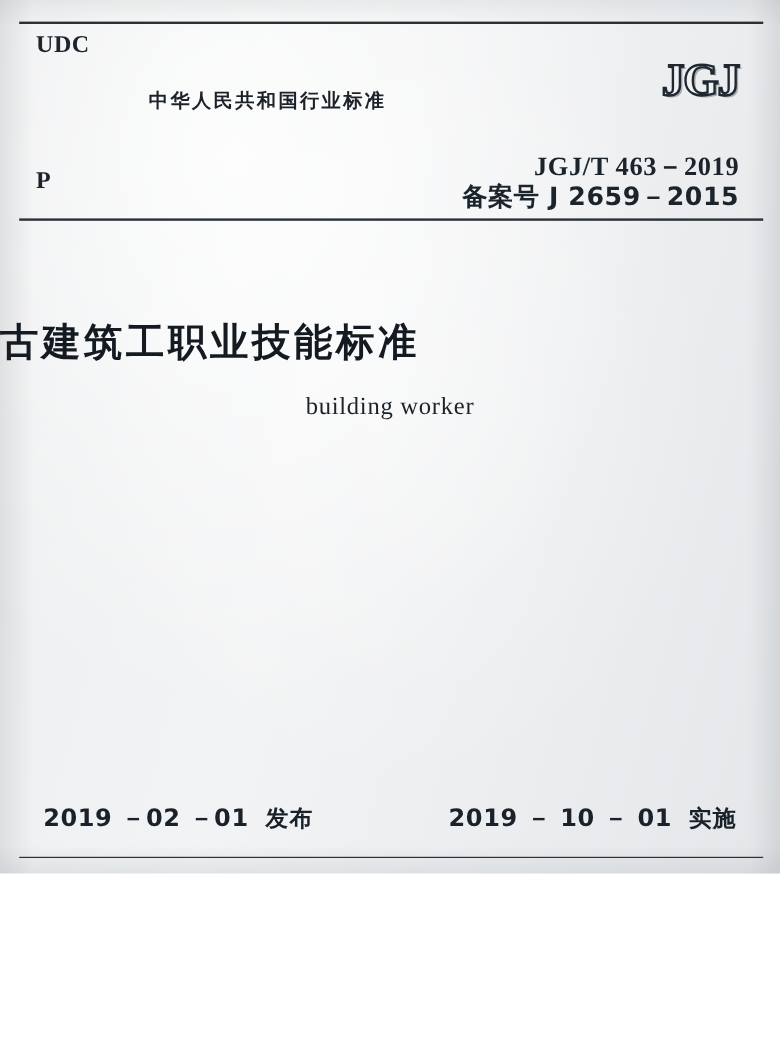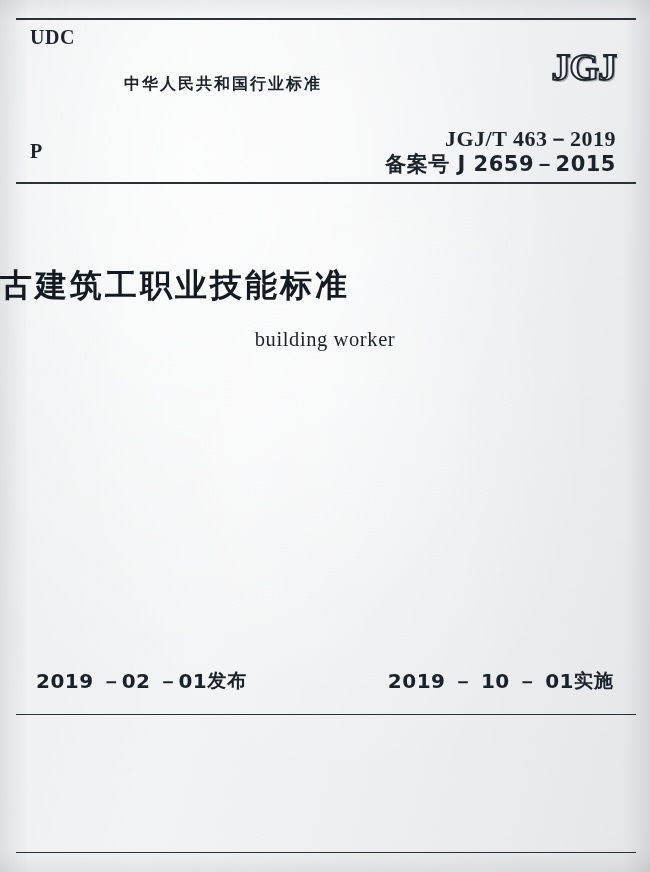--- a/index.html
+++ b/index.html
@@ -10,21 +10,21 @@
   body {
     width: 650px;
     height: 872px;
     font-family: "Liberation Serif", serif;
     overflow: hidden;
   }
 
   .page {
     position: relative;
     width: 650px;
-    height: 872px;
+    height: 728px;
     background:
       radial-gradient(ellipse at 30% 18%, rgba(255,255,255,0.85) 0%, rgba(255,255,255,0) 55%),
       linear-gradient(105deg, #e9eaec 0%, #eef0f1 18%, #f2f3f4 42%, #eceef0 68%, #e4e6e9 100%);
     overflow: hidden;
   }
 
   
   .paper-vignette {
     position: absolute;
     inset: 0;
@@ -143,21 +143,22 @@
     right: 0;
     display: flex;
     justify-content: space-between;
     padding: 0 36px;
     box-sizing: border-box;
     font-weight: bold;
     color: #19212a;
   }
   .date-cell {
     display: flex;
-    align-items: flex-start;
+    align-items: center;
+    gap: 14px;
   }
   .date-num {
     font-family: "DejaVu Sans", sans-serif;
     font-size: 20px;
     letter-spacing: 0.5px;
   }
   .date-label {
     font-family: "DejaVu Sans", sans-serif;
     font-size: 19px;
     letter-spacing: 1px;

